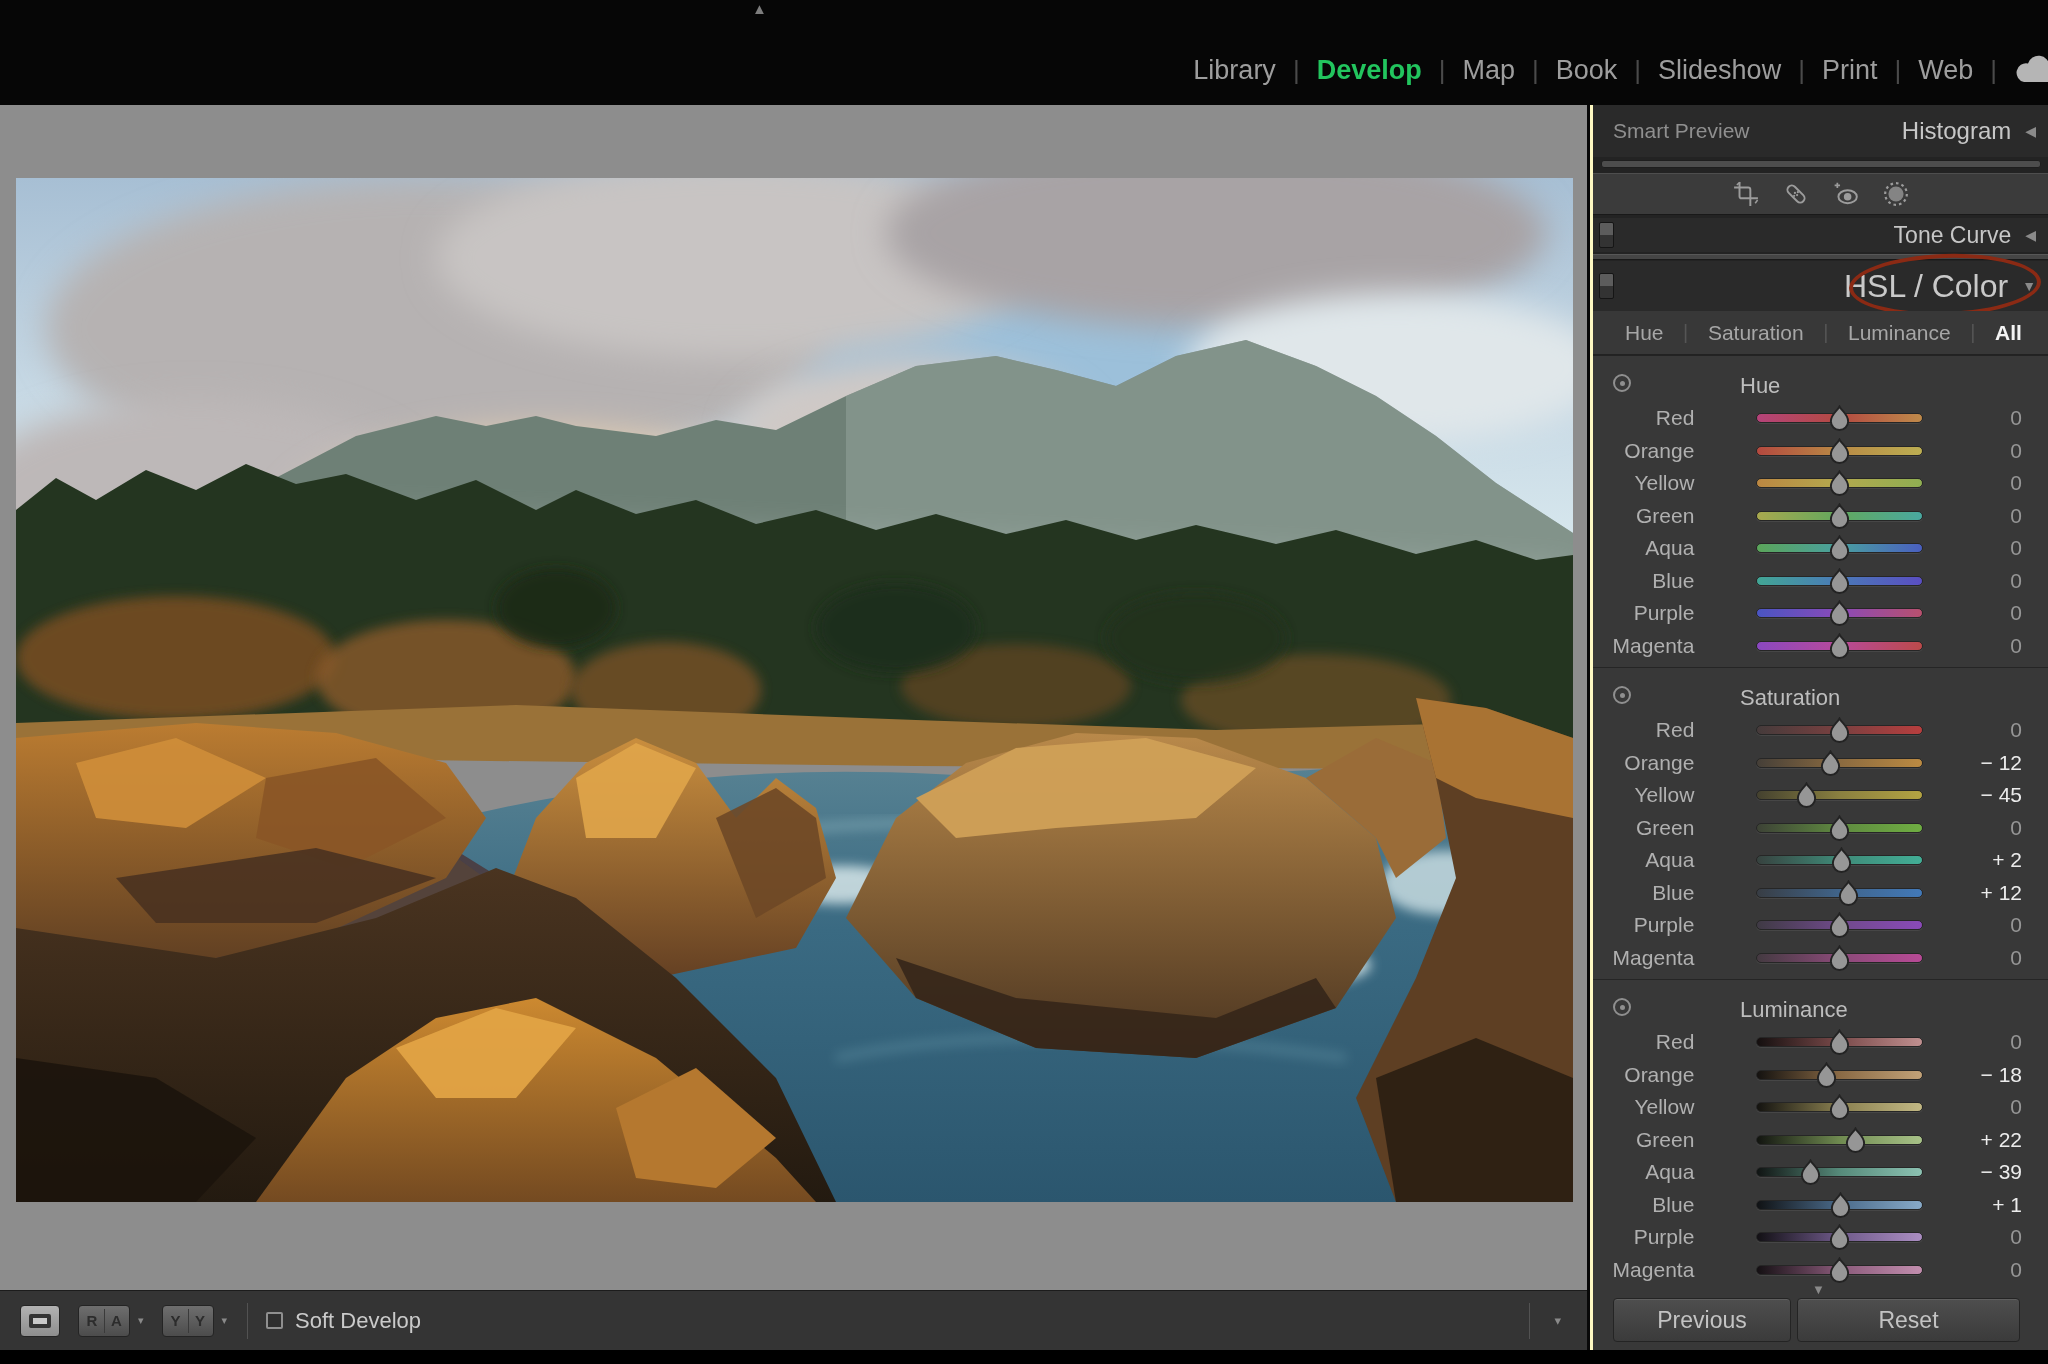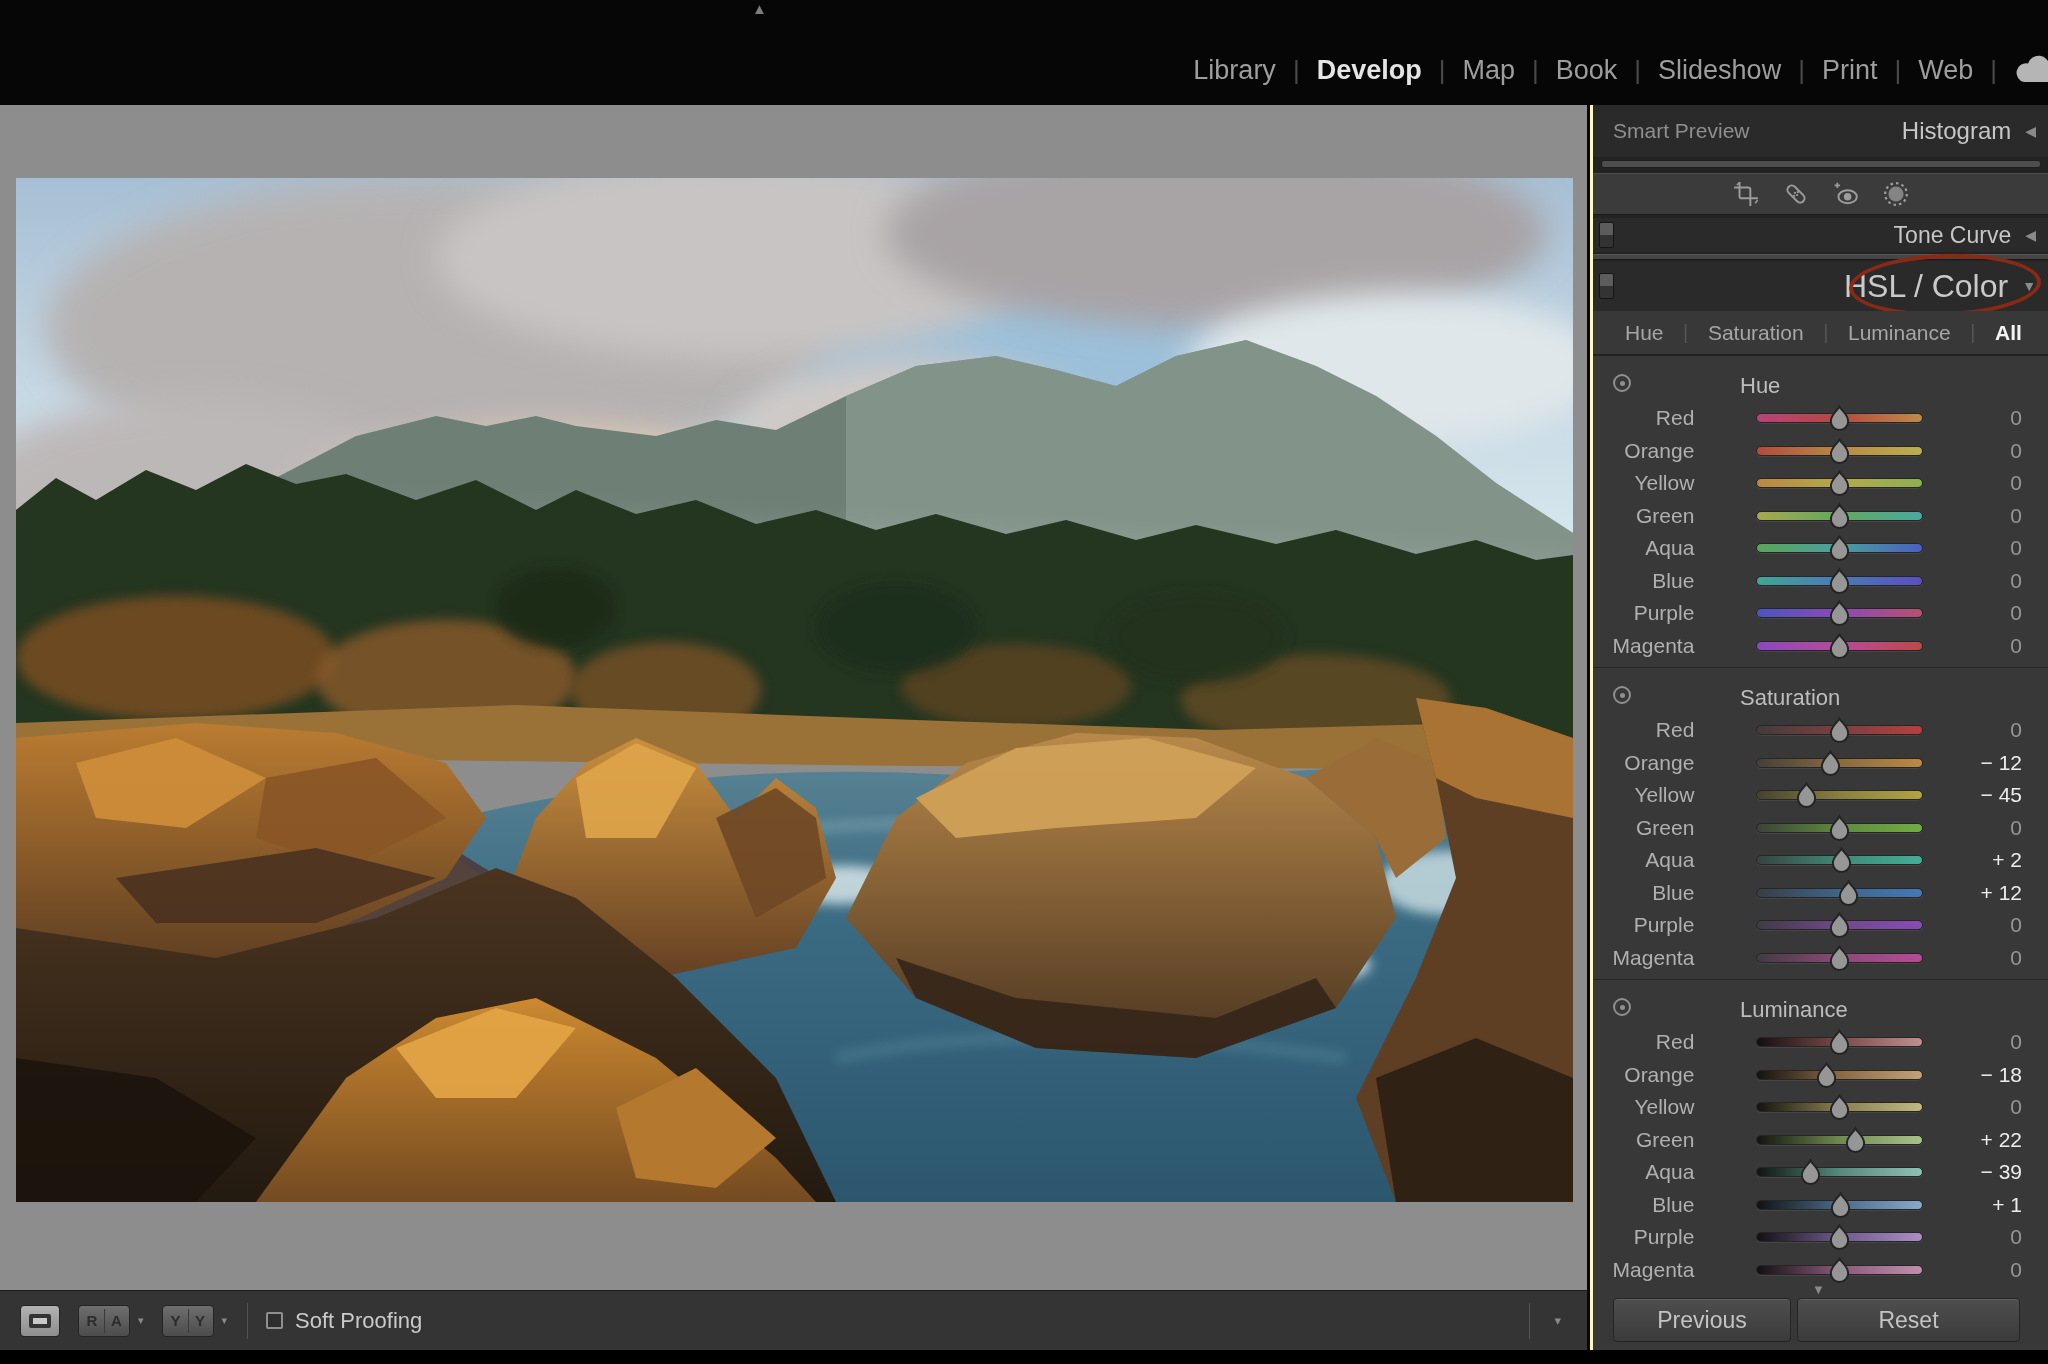--- a/index.html
+++ b/index.html
@@ -5,21 +5,21 @@
   * { margin:0; padding:0; box-sizing:border-box; }
   html,body { width:2048px; height:1364px; overflow:hidden; background:#080808;
               font-family:"Liberation Sans", sans-serif; }
   .stage { position:relative; width:2048px; height:1364px; }
 
   
   .topbar { position:absolute; left:0; top:0; width:2048px; height:105px; background:#060606; overflow:hidden; }
   .top-reveal { position:absolute; left:752px; top:0px; color:#7d7d7d; font-size:15px; }
   .module-picker { position:absolute; right:4px; top:17px; height:99px; display:flex; align-items:center; padding-top:8px; }
   .nav-item { color:#9d9d9d; font-size:27px; cursor:default; white-space:nowrap; }
-  .nav-item.active { color:#e5e5e5; font-weight:bold; }
+  .nav-item.active { color:#22c55e; font-weight:bold; }
   .nav-sep { color:#4a4a4a; font-size:26px; margin:0 17px; font-weight:100; }
   .cloud { width:42px; height:30px; margin-right:-12px; }
 
   
   .content { position:absolute; left:0; top:105px; width:1587px; height:1185px; background:#8d8d8d; }
   .photo { position:absolute; left:16px; top:73px; width:1557px; height:1024px; display:block; }
 
   
   .toolbar { position:absolute; left:0; top:1290px; width:1587px; height:60px; background:#343434;
              border-top:1px solid #1c1c1c; display:flex; align-items:center; }
@@ -248,21 +248,21 @@
     </div>
     <div class="mini-arrow">▾</div>
     <div class="view-btn letter-btn">
       <div class="letter-cell">Y</div>
       <div class="letter-cell">Y</div>
     </div>
     <div class="mini-arrow">▾</div>
     <div class="tb-divider"></div>
     <div class="softproof">
       <div class="checkbox"></div>
-      <div class="softproof-label">Soft Proofing</div>
+      <div class="softproof-label">Soft Develop</div>
     </div>
     <div class="tb-right">
       <div class="tb-divider"></div>
       <div class="mini-arrow">▾</div>
     </div>
   </div>
 
   <div class="rpanel">
 
     <div class="p-row-header hist-header">

